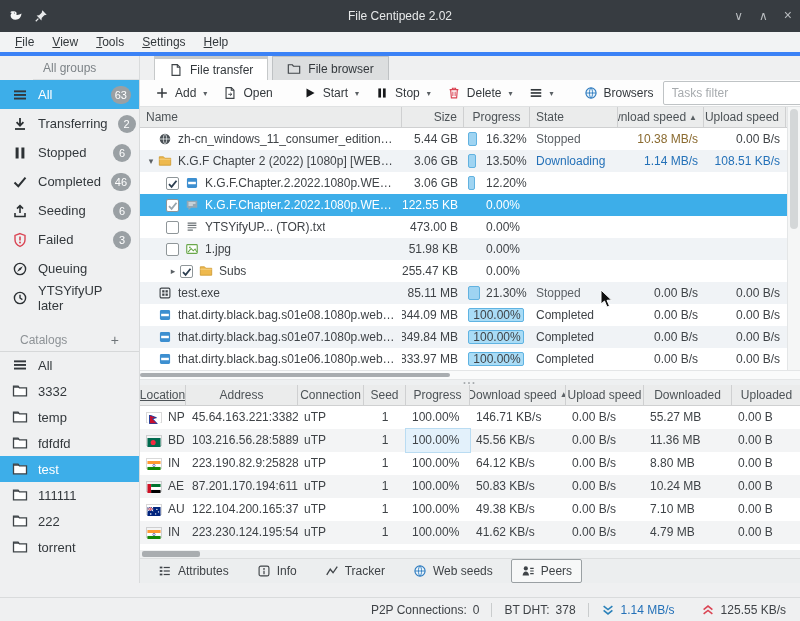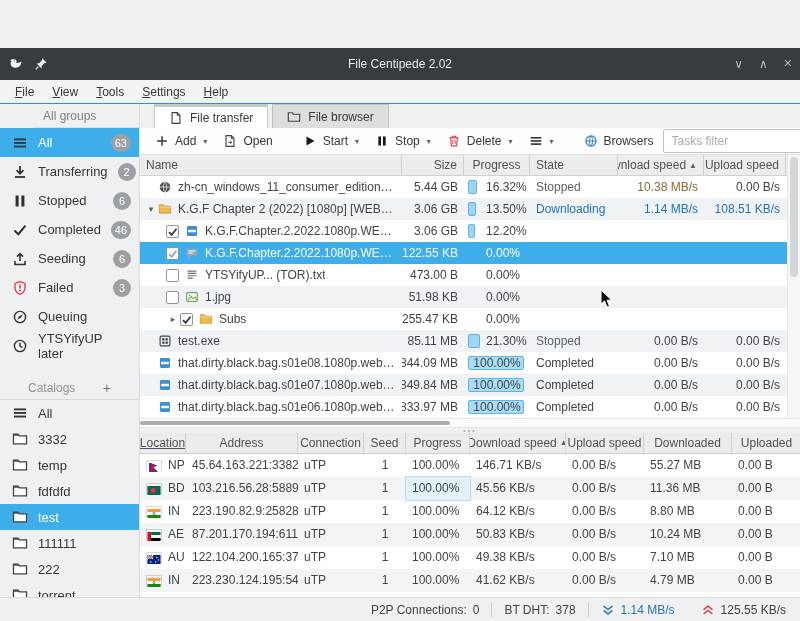--- a/index.html
+++ b/index.html
@@ -3,45 +3,45 @@
 <meta charset="utf-8">
 <style>
   * { margin:0; padding:0; box-sizing:border-box; }
   html,body { background:#888; }
   body { font-family:"Liberation Sans", sans-serif; }
   .app { position:relative; width:800px; height:621px; background:#eff0f1; overflow:hidden;
          color:#3f4347; font-size:12px; }
 
   
   .titlebar { height:22px; background:#373c41; display:flex; align-items:center; padding:16px 8px;
-              color:#dfe2e4;margin-top:48px; }
+              color:#dfe2e4; }
   .tb-left { display:flex; align-items:center; gap:10px; width:180px; }
   .tb-title { flex:1; text-align:center; font-size:12px; color:#e7e9ea; }
   .tb-controls { width:180px; display:flex; justify-content:flex-end; gap:16px; color:#b8bcbf;
                  font-size:12px; }
   .tb-controls span { cursor:default; }
 
   
   .menubar { height:24px; background:#f2f3f4; display:flex; align-items:center; padding:0 6px;
-             border-bottom:1px solid #3b82f6; }
+             border-bottom:4px solid #3b82f6; }
   .menu-item { padding:3px 9px; color:#33383c; }
   .menu-item u { text-decoration:underline; }
 
   .body { display:flex; height:527px; }
 
   
   .sidebar { width:140px; background:#eff0f1; border-right:1px solid #d9dbdc; overflow:hidden; }
   .groups { height:24px; line-height:24px; padding:0 10px; color:#7d8387; border-bottom:1px solid #dcdedf;margin-left:33px; }
   .side-item { height:29px; display:flex; align-items:center; padding:0 8px 0 12px; gap:10px; }
   .side-item .lbl { flex:1; color:#33383c; font-size:13px; }
   .side-item.selected { background:#3daee9; }
   .side-item.selected .lbl { color:#fff; }
   .badge { min-width:18px; height:18px; border-radius:9px; background:#9aa0a4; color:#fff;
            font-size:11px; display:flex; align-items:center; justify-content:center; padding:0 4px; }
-  .catalogs-head { margin-top:16px; height:24px; display:flex; align-items:center; padding:0 28px;
+  .catalogs-head { margin-top:16px; height:24px; display:flex; align-items:center; padding:0 20px;
                    color:#8d9296; border-bottom:1px solid #d6d8d9; }
   .catalogs-head .plus { margin-left:auto; color:#6e7superior4; color:#6e7478; font-size:14px; }
   .cat-item { height:26px; display:flex; align-items:center; gap:10px; padding:0 12px; }
   .cat-item .lbl { color:#33383c; font-size:13px; }
   .cat-item.selected { background:#3daee9; }
   .cat-item.selected .lbl { color:#fff; }
   .icon16 { width:16px; height:16px; flex:none; display:inline-flex; }
   .icon14 { width:14px; height:14px; flex:none; display:inline-flex; }
 
   

